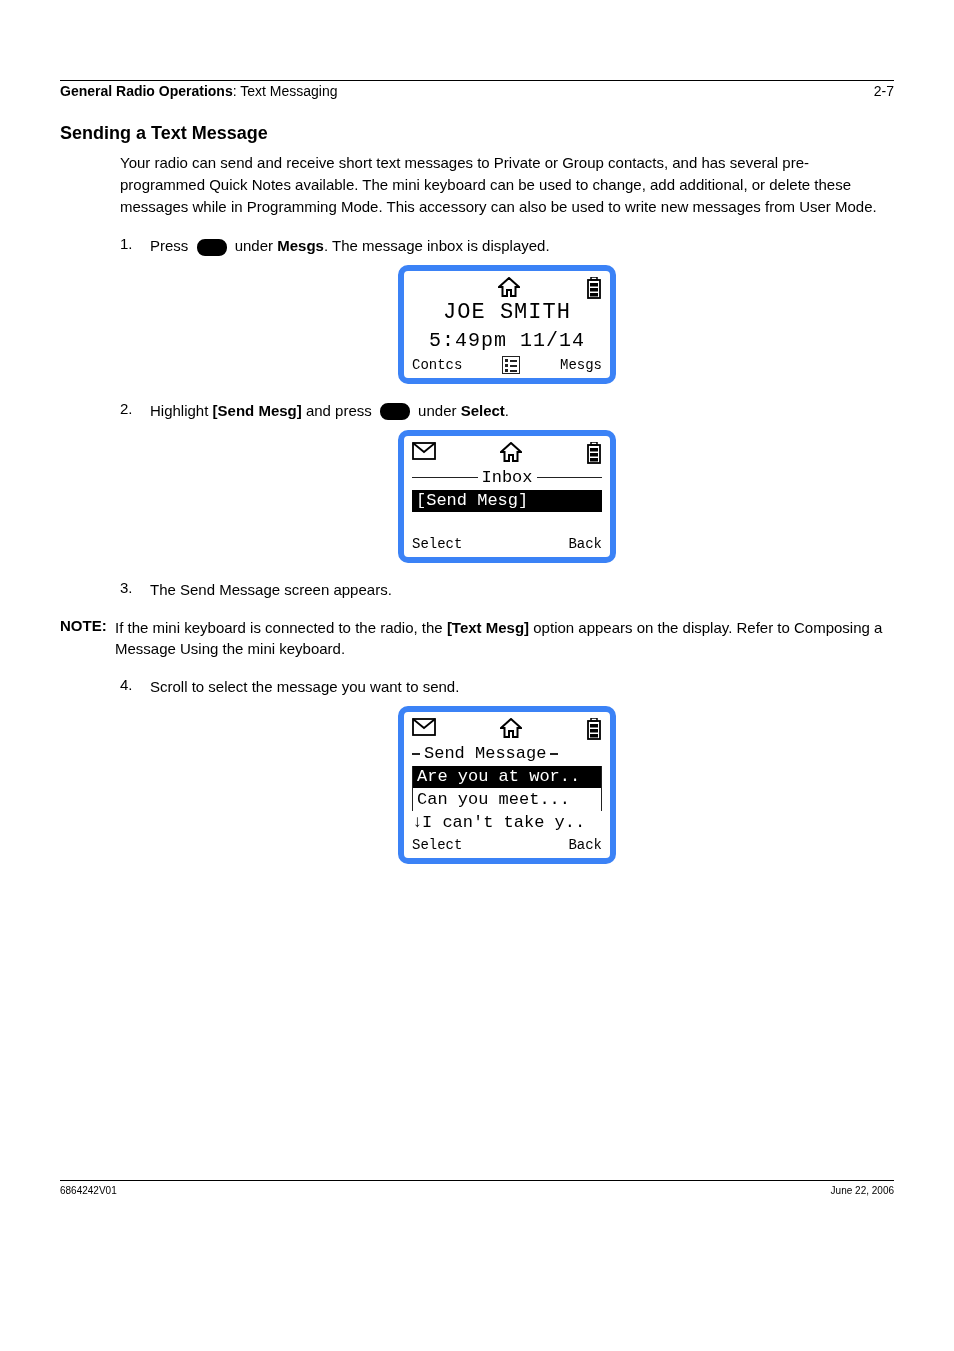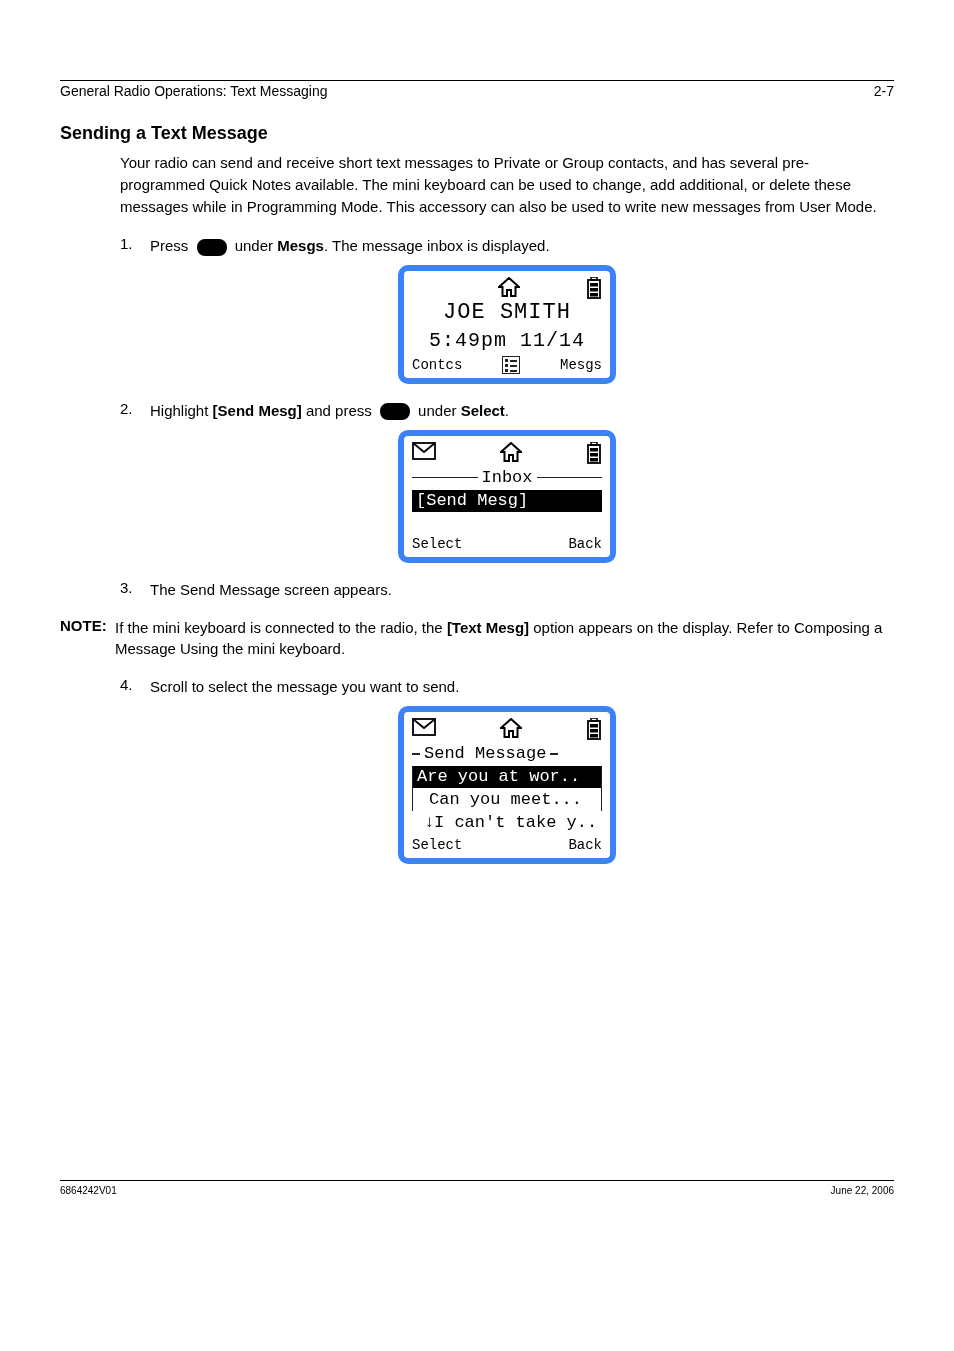--- a/index.html
+++ b/index.html
@@ -1,20 +1,20 @@
 <!DOCTYPE html>
 <html><head>
 <meta charset="utf-8">
 <style>
   html,body{margin:0;padding:0;background:#fff;}
   body{width:954px;font-family:Arial,Helvetica,sans-serif;color:#000;font-size:15px;}
   .page{padding:80px 60px 30px 60px;}
   .border-top{border-top:1px solid #000;height:0;}
   .run-head{display:flex;justify-content:space-between;font-size:14px;margin-top:2px;margin-bottom:24px;}
-  .run-head .left .bold{font-weight:normal;text-align:center;}
+  .run-head .left .bold{font-weight:bold;text-align:center;}
   .run-head .right{}
   h2.section-title{font-size:18px;font-weight:bold;margin:0 0 8px 0;}
   .body-indent{margin-left:60px;}
   p.intro{line-height:1.45;margin:0 0 18px 0;}
   ol.steps{list-style:none;padding:0;margin:0;}
   ol.steps>li{margin:0 0 16px 0;}
   .step-row{display:flex;align-items:flex-start;}
   .step-num{width:30px;flex:none;}
   .step-txt{flex:1;line-height:1.45;}
   .softkey-icon{display:inline-block;width:26px;height:13px;border:2.5px solid #000;border-radius:8px;background:#000;vertical-align:middle;margin:0 4px;}
@@ -27,21 +27,21 @@
   .lcd .center-big{text-align:center;font-size:22px;letter-spacing:1px;}
   .lcd .center-mid{text-align:center;font-size:20px;letter-spacing:1px;}
   .lcd .soft-row{display:flex;justify-content:space-between;align-items:center;font-size:14px;margin-top:2px;}
   .lcd .soft-row .m-icon{display:inline-block;width:16px;height:16px;border:1.5px solid #222;vertical-align:middle;margin:0 2px;position:relative;}
   .lcd .soft-row .m-icon::before{content:"";position:absolute;left:2px;top:2px;width:3px;height:3px;background:#222;box-shadow:0 5px 0 #222,0 10px 0 #222;}
   .lcd .soft-row .m-icon::after{content:"";position:absolute;left:7px;top:3px;width:7px;height:2px;background:#222;box-shadow:0 5px 0 #222,0 10px 0 #222;}
   .hr-label{display:flex;align-items:center;margin:3px 0 1px 0;}
   .hr-label .ln{flex:1;height:1.5px;background:#222;}
   .hr-label .lbl{padding:0 4px;font-size:17px;}
   .sel-row{background:#000;color:#fff;padding:0 4px;font-size:17px;margin:1px 0;}
-  .plain-row{padding:0 4px;font-size:17px;margin:1px 12px;white-space:pre;}
+  .plain-row{padding:0 4px;font-size:17px;margin:1px 0;white-space:pre;}
   .arrow-down{display:inline-block;width:10px;text-align:center;}
   .spacer-v{height:20px;}
   .footer-line{border-top:1px solid #000;height:0;}
   .footer{display:flex;justify-content:space-between;font-size:10px;padding-top:4px;}
   .page-spacer{height:300px;}
   b{font-weight:bold;}
   
   .ico{display:inline-block;vertical-align:top;}
   .ico svg{display:block;}
 </style>

